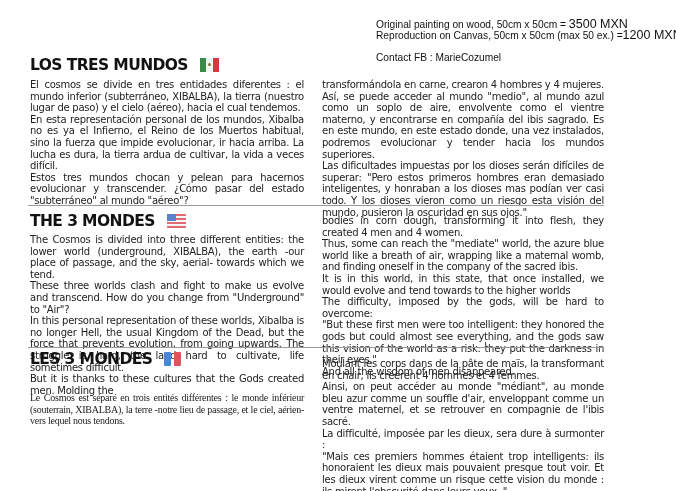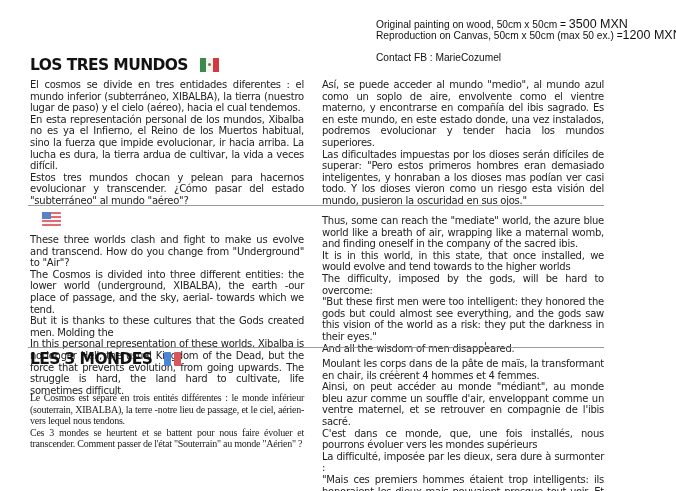--- a/index.html
+++ b/index.html
@@ -68,60 +68,61 @@
       </span>
     <span class="mx-stripe" style="background: rgb(210, 58, 63);"></span>
   </span>
 </div>
 <div class="text-col col-left" style="top:79px;">
   <p>El cosmos se divide en tres entidades diferentes : el mundo inferior (subterráneo, XIBALBA), la tierra (nuestro lugar de paso) y el cielo (aéreo), hacia el cual tendemos.</p>
   <p>En esta representación personal de los mundos, Xibalba no es ya el Infierno, el Reino de los Muertos habitual, sino la fuerza que impide evolucionar, ir hacia arriba. La lucha es dura, la tierra ardua de cultivar, la vida a veces difícil.</p>
   <p>Estos tres mundos chocan y pelean para hacernos evolucionar y transcender. ¿Cómo pasar del estado "subterráneo" al mundo "aéreo"?</p>
 </div>
 <div class="text-col col-right" style="top:79px;">
+  <p>transformándola en carne, crearon 4 hombres y 4 mujeres.</p>
   <p>Así, se puede acceder al mundo "medio", al mundo azul como un soplo de aire, envolvente como el vientre materno, y encontrarse en compañía del ibis sagrado. Es en este mundo, en este estado donde, una vez instalados, podremos evolucionar y tender hacia los mundos superiores.</p>
   <p>Las dificultades impuestas por los dioses serán difíciles de superar: "Pero estos primeros hombres eran demasiado inteligentes, y honraban a los dioses mas podían ver casi todo. Y los dioses vieron como un riesgo esta visión del mundo, pusieron la oscuridad en sus ojos."</p>
 </div>
 
 <div class="divider" style="top:205px;"></div>
 
 <div class="section-title" style="top:212px;">
+  <span>THE 3 MONDES</span>
   <span class="flag flag-us">
       <span class="canton"></span>
     </span>
 </div>
 <div class="text-col col-left" style="top:234px;">
+  <p>The Cosmos is divided into three different entities: the lower world (underground, XIBALBA), the earth -our place of passage, and the sky, aerial- towards which we tend.</p>
   <p>These three worlds clash and fight to make us evolve and transcend. How do you change from "Underground" to "Air"?</p>
-  <p>The Cosmos is divided into three different entities: the lower world (underground, XIBALBA), the earth -our place of passage, and the sky, aerial- towards which we tend.</p>
+  <p>In this personal representation of these worlds, Xibalba is no longer Hell, the usual Kingdom of the Dead, but the force that prevents evolution, from going upwards. The struggle is hard, the land hard to cultivate, life sometimes difficult.</p>
   <p>But it is thanks to these cultures that the Gods created men. Molding the</p>
-  <p>In this personal representation of these worlds, Xibalba is no longer Hell, the usual Kingdom of the Dead, but the force that prevents evolution, from going upwards. The struggle is hard, the land hard to cultivate, life sometimes difficult.</p>
 </div>
 <div class="text-col col-right" style="top:215px;">
+  <p>bodies in corn dough, transforming it into flesh, they created 4 men and 4 women.</p>
   <p>Thus, some can reach the "mediate" world, the azure blue world like a breath of air, wrapping like a maternal womb, and finding oneself in the company of the sacred ibis.</p>
   <p>It is in this world, in this state, that once installed, we would evolve and tend towards to the higher worlds</p>
   <p>The difficulty, imposed by the gods, will be hard to overcome:</p>
   <p>"But these first men were too intelligent: they honored the gods but could almost see everything, and the gods saw this vision of the world as a risk: they put the darkness in their eyes."</p>
   <p>And all the wisdom of men disappeared.</p>
 </div>
 <div class="speck" style="left:485px;top:342px;"></div>
 
 <div class="divider" style="top:347px;"></div>
 
 <div class="section-title" style="top:350px;">
   <span>LES 3 MONDES</span>
   <span class="flag flag-fr">
     <span class="fr-stripe" style="background: rgb(74, 134, 216);"></span>
     <span class="fr-stripe" style="background: rgb(217, 87, 90);"></span>
   </span>
 </div>
 <div class="text-col col-left" style="top:392px;font-family:Liberation Serif, serif;">
   <p>Le Cosmos est séparé en trois entités différentes : le monde inférieur (souterrain, XIBALBA), la terre -notre lieu de passage, et le ciel, aérien- vers lequel nous tendons.</p>
-  <p>Ces 3 mondes se heurtent et se battent pour nous faire évoluer et transcender. Comment passer de l'état "Souterrain" au monde "Aérien" ?</p>
 
 </div>
 <div class="text-col col-right" style="top:358px;">
   <p>Moulant les corps dans de la pâte de maïs, la transformant en chair, ils créèrent 4 hommes et 4 femmes.</p>
   <p>Ainsi, on peut accéder au monde "médiant", au monde bleu azur comme un souffle d'air, enveloppant comme un ventre maternel, et se retrouver en compagnie de l'ibis sacré.</p>
-  <p>C'est dans ce monde,  que, une fois installés, nous pourrons évoluer  vers les mondes supérieurs</p>
   <p>La difficulté, imposée par les dieux, sera dure à surmonter :</p>
   <p>"Mais ces premiers hommes étaient trop intelligents: ils honoraient les dieux mais pouvaient presque tout voir. Et les dieux virent comme un risque cette vision du monde : ils mirent l'obscurité dans leurs yeux. "</p>
   <p>Et toute la sagesse des hommes disparut.</p>
 </div>
 
 </body></html>

